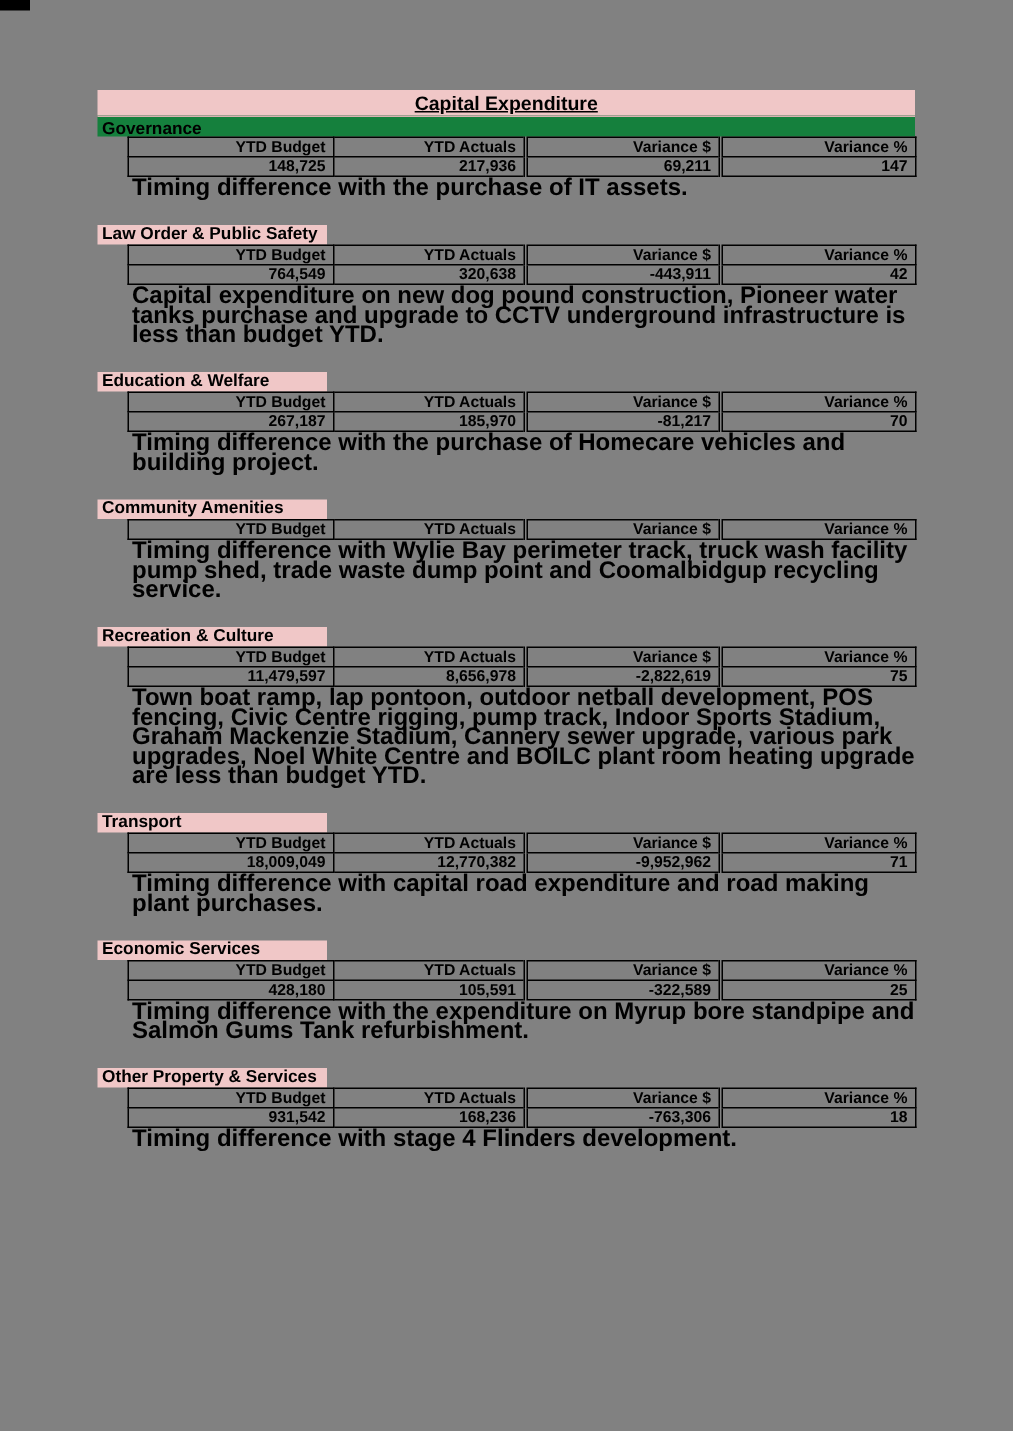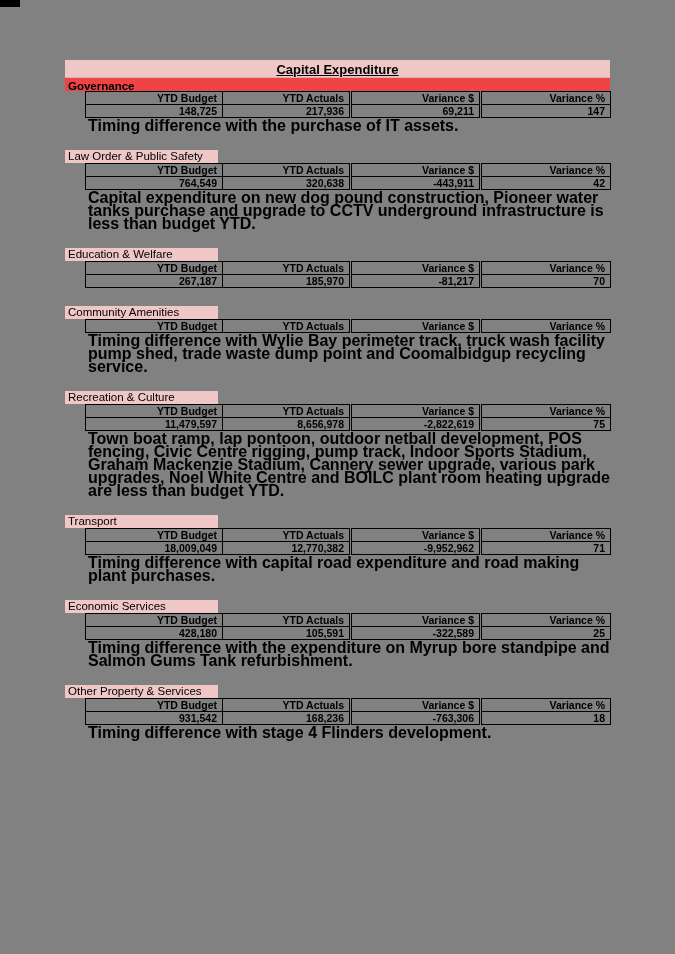--- a/index.html
+++ b/index.html
@@ -33,32 +33,32 @@
     line-height: 17px;
     text-align: center;
   }
   .title-bar span {
     font-weight: bold;
     font-size: 13px;
     color: #000;
     text-decoration: underline;
   }
   .gov-bar {
-    background: #ef4444;
+    background: #15803d;
     height: 13px;
     line-height: 13px;
     border-top: 1px solid #d8b2b2;
   }
   .section { margin-bottom: 18px; }
   .section-header {
     background: #F0C7C7;
     width: 153px;
     height: 13px;
     line-height: 13px;
-    font-weight: normal;
+    font-weight: bold;
     font-size: 11.5px;
     color: #000;
     padding-left: 3px;
     white-space: nowrap;
     box-sizing: border-box;
   }
   .gov-bar .label, .section-header .label {
     font-weight: bold;
     font-size: 11.5px;
     color: #000;
@@ -191,20 +191,21 @@
           <th>Variance %</th>
         </tr>
         <tr>
           <td>267,187</td>
           <td>185,970</td>
           <td class="neg">-81,217</td>
           <td>70</td>
         </tr>
       </tbody>
         </table>
+      <div class="note">Timing difference with the purchase of Homecare vehicles and building project.</div>
     </div>
 
     <div class="section">
       <div class="section-header">Community Amenities</div>
       <table class="fin">
         <colgroup>
             <col style="width:137px">
             <col style="width:128px">
             <col style="width:130px">
             <col style="width:130px">

